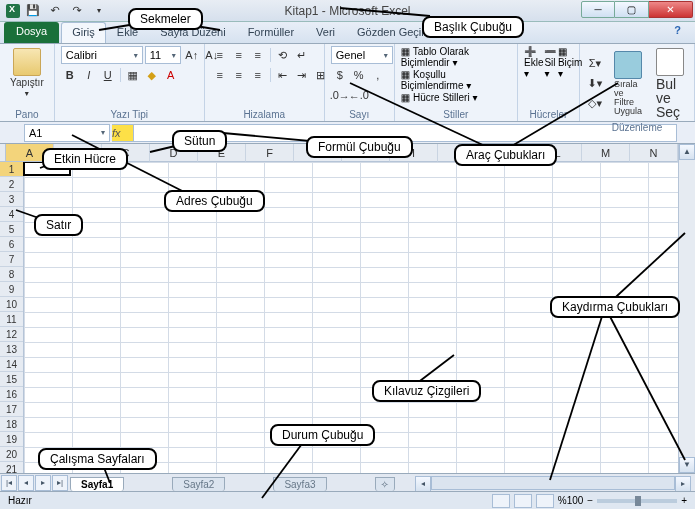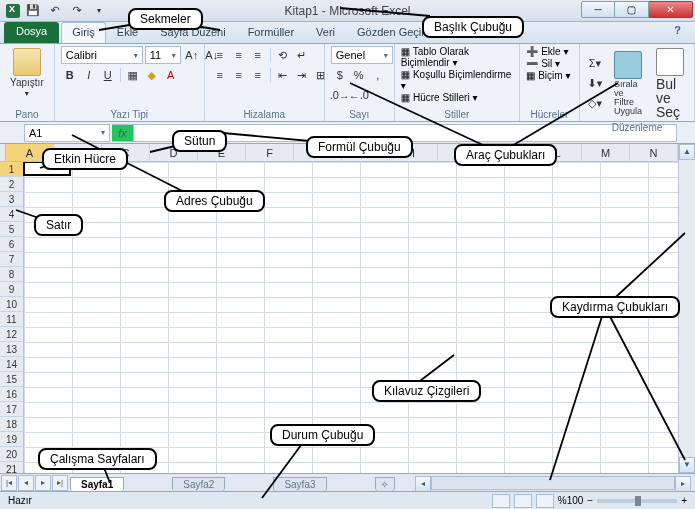--- a/index.html
+++ b/index.html
@@ -36,21 +36,21 @@
   .combo { height:18px; border:1px solid #a8bdd6; background:#fff; display:flex; align-items:center; padding:0 4px; font-size:11px; }
   .combo .dd { margin-left:auto; color:#567; font-size:8px; }
   .btnrow { display:flex; gap:1px; }
   .sbtn { width:18px; height:18px; border:1px solid transparent; display:flex; align-items:center; justify-content:center; font-size:11px; color:#333; }
   .sep { width:1px; background:#c4d3e6; margin:2px 2px; }
 
   
   .fxbar { height:22px; background:#e9eef7; border-bottom:1px solid #9ab; display:flex; align-items:center; }
   .namebox { width:86px; height:18px; margin:0 2px 0 24px; border:1px solid #a8bdd6; background:#fff; display:flex; align-items:center; padding:0 4px; font-size:11px; }
   .namebox .dd { margin-left:auto; font-size:8px; color:#567; }
-  .fxlabel { width:22px; text-align:center; font-style:italic; color:#555; border:1px solid #a8bdd6; border-left:none; height:18px; line-height:16px; background:#22c55e; }
+  .fxlabel { width:22px; text-align:left; font-style:italic; color:#555; border:1px solid #a8bdd6; border-left:none; height:18px; line-height:16px; background:#fde047; }
   .formula { flex:1; height:18px; border:1px solid #a8bdd6; border-left:none; background:#fff; margin-right:18px; }
 
   
   .gridwrap { position:absolute; top:144px; left:0; right:0; bottom:36px; display:flex; }
   .rowhdrs { width:24px; background:#e6ebf2; border-right:1px solid #b5c4d7; }
   .colhdrs-row { height:18px; display:flex; }
   .selectall { width:24px; height:18px; background:#e6ebf2; border-right:1px solid #b5c4d7; border-bottom:1px solid #b5c4d7; }
   .colhdr { height:18px; border-right:1px solid #c9d4e2; border-bottom:1px solid #b5c4d7; background:#e6ebf2; text-align:center; font-size:11px; color:#333; line-height:18px; }
   .colhdr.sel { background:#f3d47b; }
   .rowhdr { height:15px; border-bottom:1px solid #c9d4e2; background:#e6ebf2; text-align:center; font-size:10px; color:#333; line-height:15px; }
@@ -194,21 +194,21 @@
   </div>
   <div class="group" style="width:130px">
     <div class="group-body" style="flex-direction:column;gap:1px;font-size:10px">
       <div>▦ <span>Tablo Olarak Biçimlendir</span> ▾</div>
       <div>▦ <span>Koşullu Biçimlendirme</span> ▾</div>
       <div>▦ <span>Hücre Stilleri</span> ▾</div>
     </div>
     <div class="group-label">Stiller</div>
   </div>
   <div class="group" style="width:62px">
-    <div class="group-body" style="flex-direction:column;gap:1px;font-size:10px">
+    <div class="group-body" style="gap:1px;font-size:10px">
       <div>➕ <span>Ekle</span> ▾</div>
       <div>➖ <span>Sil</span> ▾</div>
       <div>▦ <span>Biçim</span> ▾</div>
     </div>
     <div class="group-label">Hücreler</div>
   </div>
   <div class="group" style="flex:1">
     <div class="group-body" style="gap:6px;align-items:center">
       <div class="stackcol" style="font-size:10px">
         <div class="sbtn">Σ▾</div>

